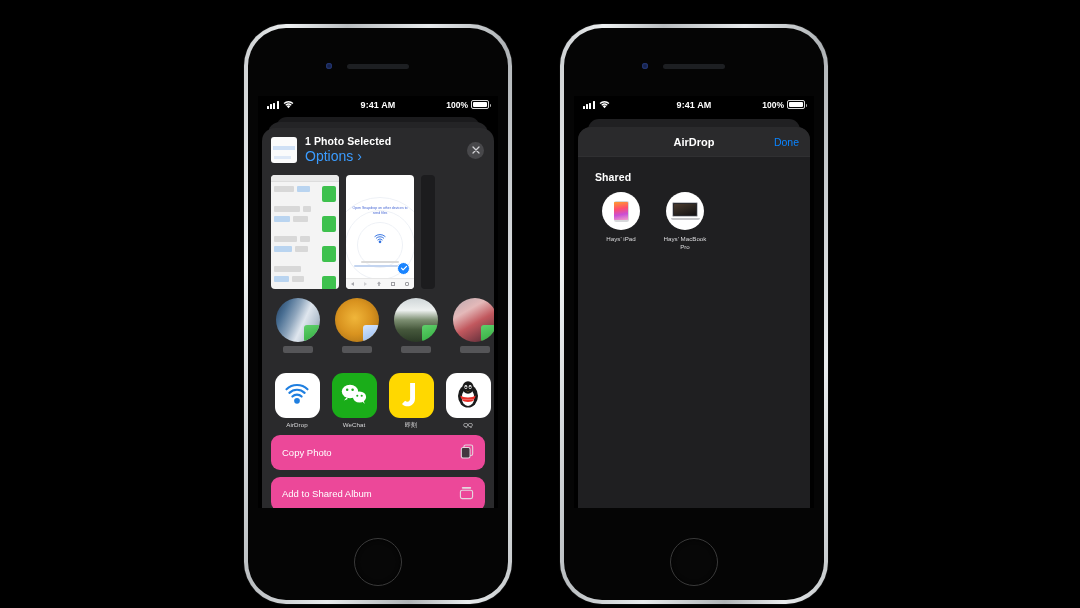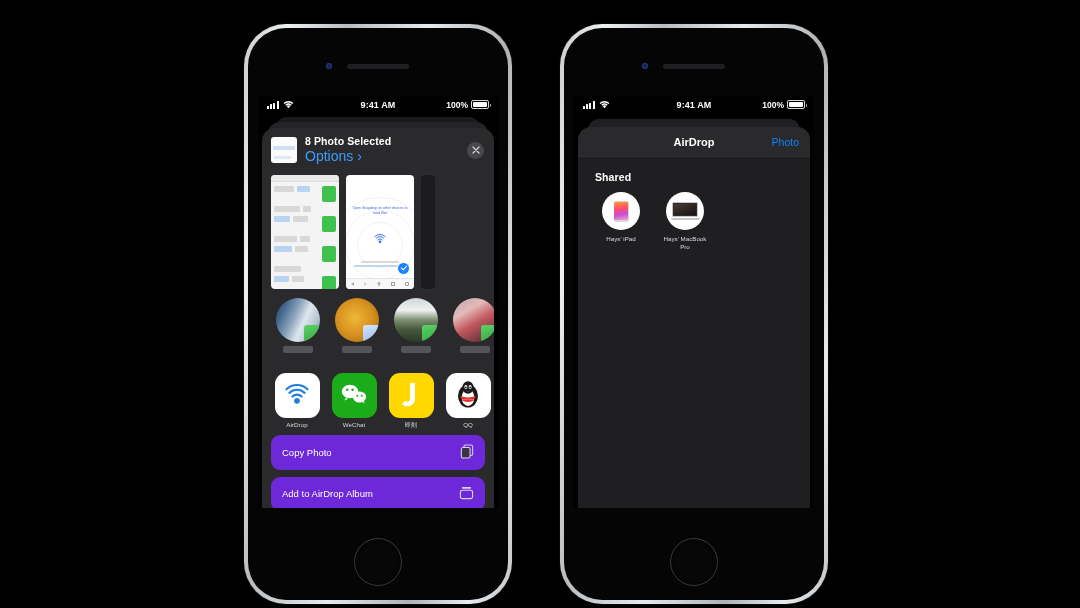--- a/index.html
+++ b/index.html
@@ -203,21 +203,21 @@
 
   .ic-airdrop { background:#fff; }
   .ic-wechat  { background:#1aad19; }
   .ic-yellow  { background:#ffd800; }
   .ic-qq      { background:#fff; }
 
   
   .actions { padding:6px 9px 0; }
   .action-row {
     display:flex; align-items:center; justify-content:space-between;
-    background:#6d28d9; border-radius:9px;
+    background:#ec4899; border-radius:9px;
     padding:9px 11px; margin-bottom:7px;
     color:#fff; font-size:9.5px;
   }
   .action-row .ic { opacity:.92; }
 
   
   .ad-sheet-shadow {
     position:absolute; top:6px; left:14px; right:14px; height:24px;
     background:#202022; border-radius:11px 11px 0 0;
   }
@@ -290,21 +290,21 @@
 
         <div class="sheet-stack">
           <div class="sheet-shadow-2"></div>
           <div class="sheet-shadow-1"></div>
 
           <div class="sheet">
 
             <div class="sheet-header">
               <div class="hdr-thumb"></div>
               <div class="hdr-texts">
-                <div class="hdr-title">8 Photo Selected</div>
+                <div class="hdr-title">1 Photo Selected</div>
                 <div class="hdr-sub">Options ›</div>
               </div>
               <div class="close-btn">
                 <svg width="8" height="8" viewBox="0 0 8 8">
                     <path d="M1 1l6 6M7 1L1 7" stroke="#d3d3d6" stroke-width="1.3" stroke-linecap="round"></path>
                   </svg>
               </div>
             </div>
 
             <div class="photo-strip">
@@ -478,21 +478,21 @@
               <div class="action-row">
                 <span>Copy Photo</span>
                 <span class="ic">
                   <svg width="14" height="15" viewBox="0 0 16 17">
                       <rect x="4.5" y="1" width="10" height="12" rx="2" stroke="#e4e4e6" stroke-width="1.2" fill="none"></rect>
                       <rect x="1.5" y="4" width="10" height="12" rx="2" stroke="#e4e4e6" stroke-width="1.2" fill="#363638"></rect>
                     </svg>
                 </span>
               </div>
               <div class="action-row">
-                <span>Add to AirDrop Album</span>
+                <span>Add to Shared Album</span>
                 <span class="ic">
                   <svg width="15" height="14" viewBox="0 0 16 15">
                       <rect x="3" y="1" width="10" height="2" rx="1" fill="#e4e4e6"></rect>
                       <rect x="1.5" y="4.5" width="13" height="9" rx="2" stroke="#e4e4e6" stroke-width="1.2" fill="none"></rect>
                     </svg>
                 </span>
               </div>
             </div>
 
           </div>
@@ -533,21 +533,21 @@
                 <span></span>
               </span>
           </div>
         </div>
 
         <div class="sheet-stack">
           <div class="ad-sheet-shadow"></div>
           <div class="ad-sheet">
             <div class="ad-navbar">
               <span class="ad-title">AirDrop</span>
-              <span class="ad-done">Photo</span>
+              <span class="ad-done">Done</span>
             </div>
 
             <div class="ad-section-title">Shared</div>
 
             <div class="ad-devices">
               <div class="ad-device">
                 <div class="ad-dev-circle">
                   <div class="ipad-glyph">
                       <div class="ipad-screen"></div>
                     </div>

